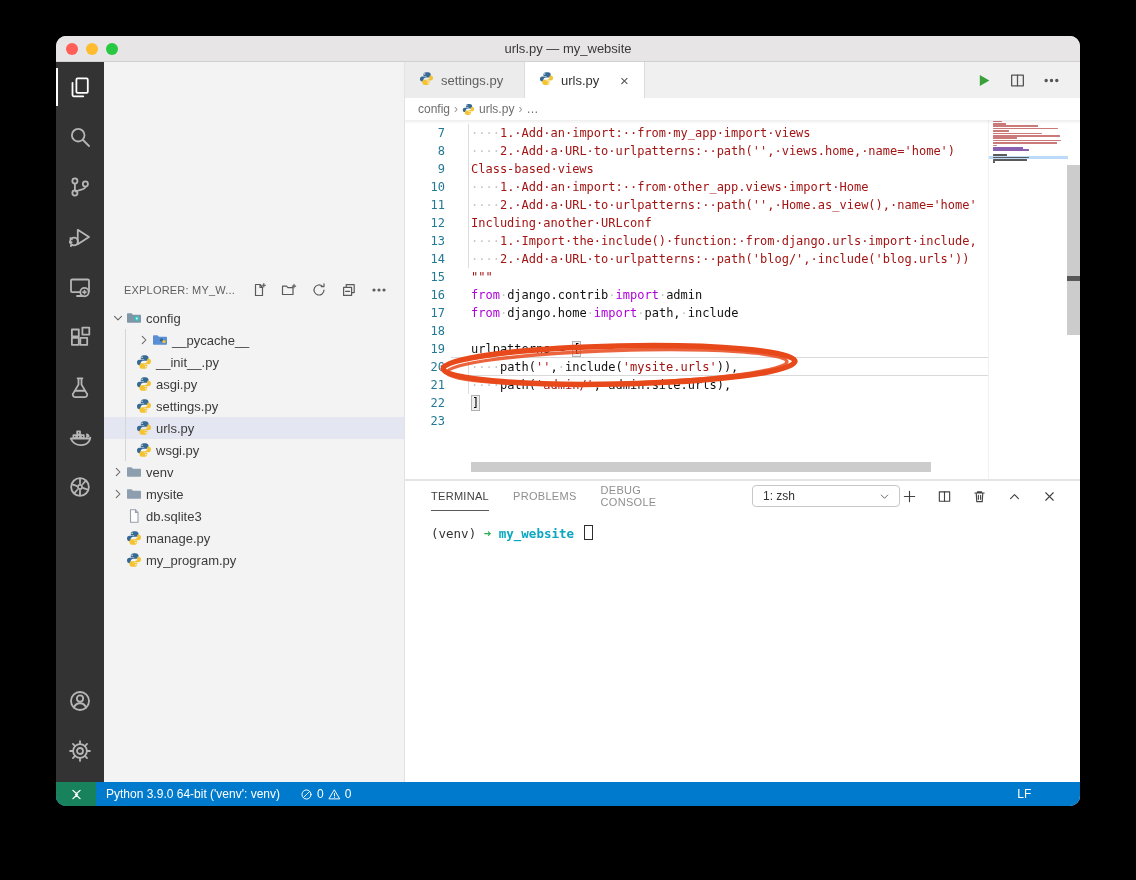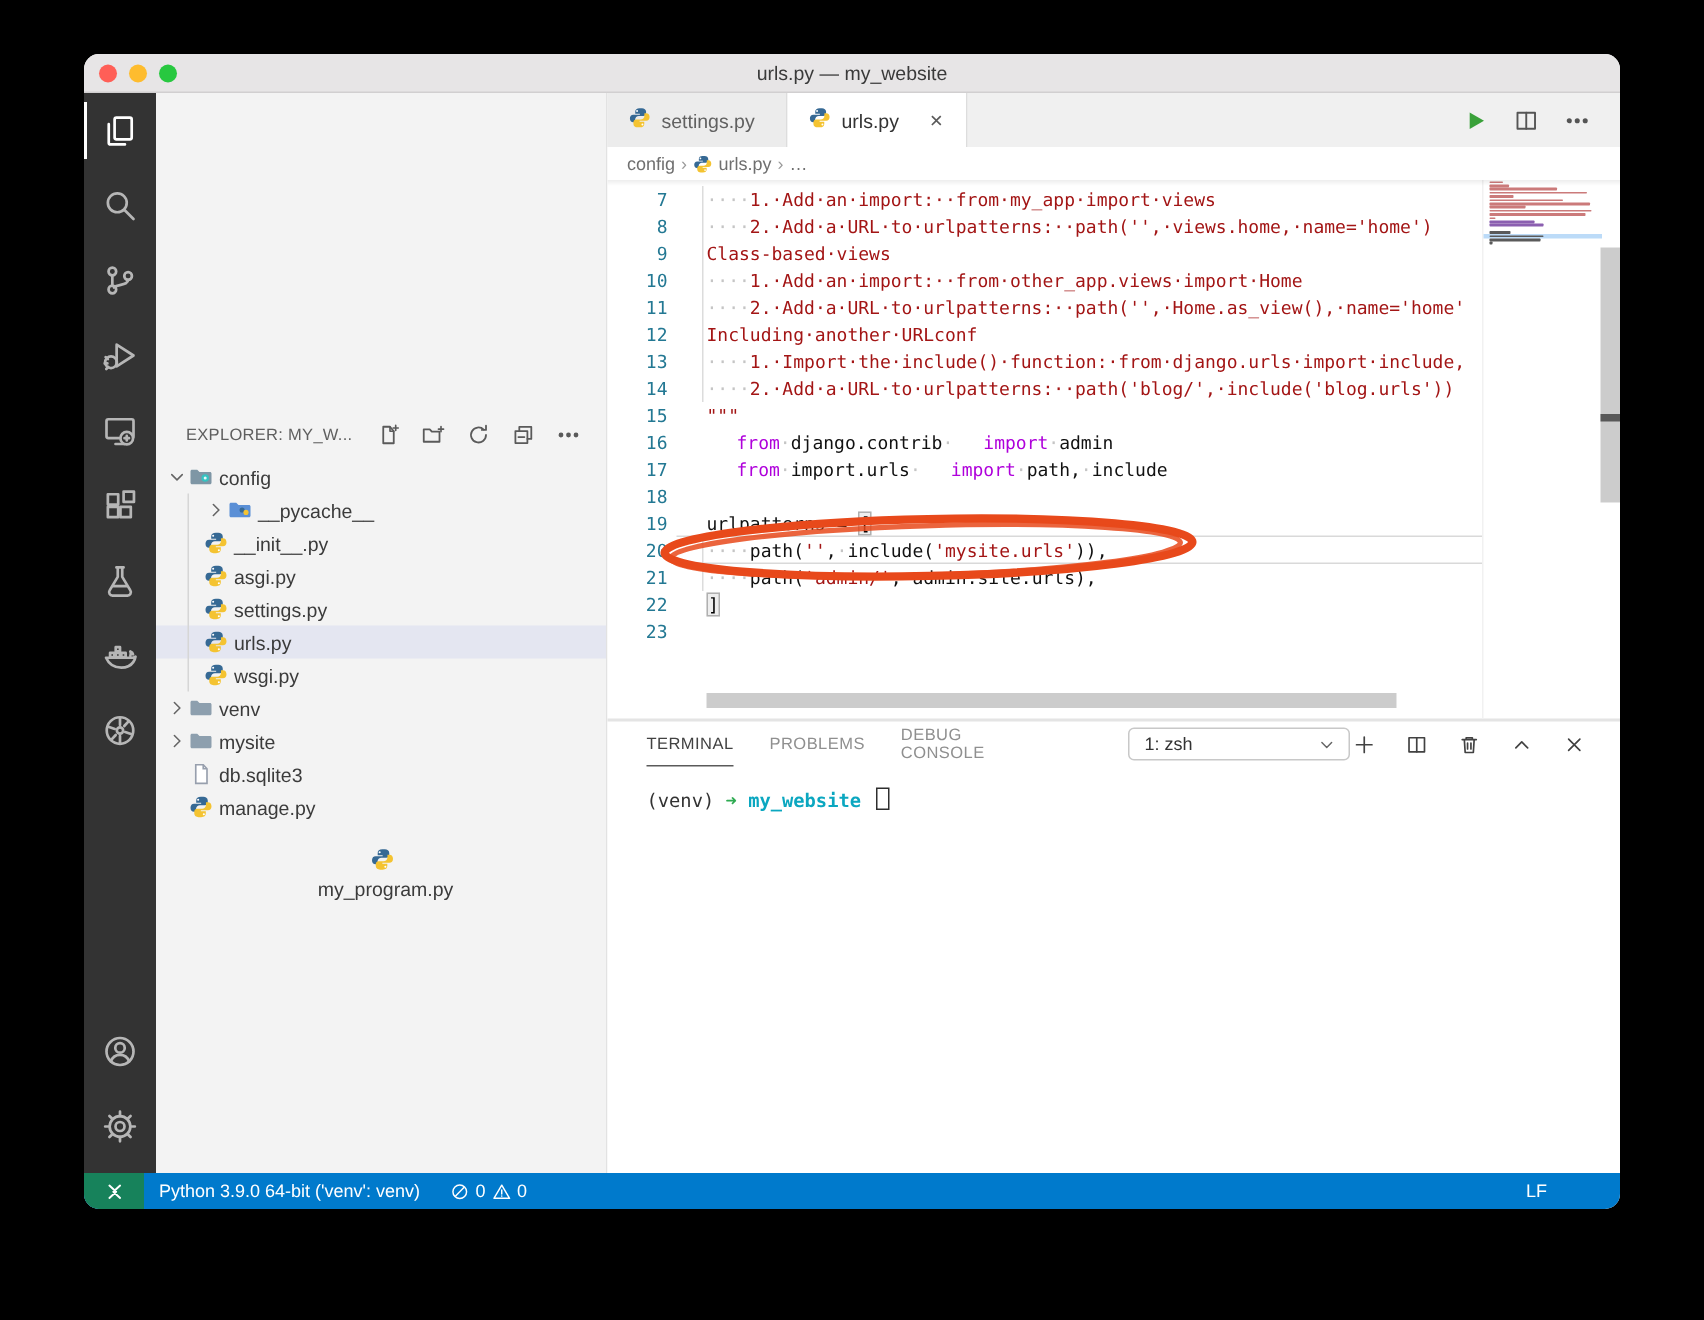--- a/index.html
+++ b/index.html
@@ -65,21 +65,21 @@
 
   
   .editor { position:relative; flex:0 0 360px; height:360px; overflow:hidden; background:#fff;
     border-bottom:1px solid #e4e4e4; }
   .editor::before { content:""; position:absolute; left:0; right:0; top:0; height:4px;
     background:linear-gradient(rgba(0,0,0,.07), rgba(0,0,0,0)); z-index:5; }
   .lines { position:absolute; left:0; top:-14px; width:583px; }
   .cl { height:18px; display:flex; font-family:"DejaVu Sans Mono", monospace; font-size:12px; line-height:18px; white-space:pre; }
   .ln { width:40px; text-align:right; color:#237893; flex:0 0 40px; font-size:12px; }
   .ctext { padding-left:26px; }
-  .tk-d { color:#a31515; } .tk-s { color:#a31515; } .tk-k { color:#af00db;margin-left:20px; }
+  .tk-d { color:#a31515; } .tk-s { color:#a31515; } .tk-k { color:#af00db; }
   .tk-p { color:#111111; } .tk-w { color:#c5c5c5; }
   .tk-b { border:1px solid #b0b0b0; background:#eeeeee; }
   .indent-guide { position:absolute; left:63px; width:1px; background:#dcdcdc; }
   .current-line { position:absolute; left:46px; width:537px; height:19px;
     border-top:1px solid #d9d9d9; border-bottom:1px solid #d9d9d9; }
   .minimap { position:absolute; left:583px; top:0; width:79px; height:360px; border-left:1px solid #f1f1f1; cursor:pointer; }
   .mm-bar { position:absolute; height:1.7px; border-radius:.5px; }
   .mm-r { background:#cb7a7a; } .mm-k { background:#8b5fb0; } .mm-p { background:#5a5a5a; }
   .mm-band { position:absolute; left:0; width:79px; height:3px; background:#bcdbf8; }
   .vscroll { position:absolute; left:662px; top:0; width:14px; height:360px; }
@@ -419,21 +419,21 @@
               <span class="tr-icon">
                 <svg viewBox="0 0 16 16">
                   <path fill="#366994" d="M7.9 1.2c-2 0-3.1.9-3.1 2.4v1.6h3.3v.6H3.4C1.9 5.8 1 6.9 1 8.5s.9 2.7 2.4 2.7h1.3V9.3c0-1.4 1.2-2.5 2.6-2.5h3.2c1.2 0 2-.8 2-2V3.6c0-1.5-1.4-2.4-2.9-2.4H7.9z"></path>
                   <circle fill="#fff" cx="6.1" cy="3.2" r=".7"></circle>
                   <path fill="#f4c331" d="M8.1 14.8c2 0 3.1-.9 3.1-2.4v-1.6H7.9v-.6h4.7c1.5 0 2.4-1.1 2.4-2.7s-.9-2.7-2.4-2.7h-1.3v1.9c0 1.4-1.2 2.5-2.6 2.5H5.5c-1.2 0-2 .8-2 2v1.2c0 1.5 1.4 2.4 2.9 2.4h1.7z"></path>
                   <circle fill="#fff" cx="9.9" cy="12.8" r=".7"></circle>
                 </svg>
               </span>
               <span class="tr-label">manage.py</span>
             </div>
-            <div class="trow" style="padding-left: 6px; flex-direction: column;">
+            <div class="trow" style="padding-left: 6px;">
               <span class="tr-chevron"></span>
               <span class="tr-icon">
                 <svg viewBox="0 0 16 16">
                   <path fill="#366994" d="M7.9 1.2c-2 0-3.1.9-3.1 2.4v1.6h3.3v.6H3.4C1.9 5.8 1 6.9 1 8.5s.9 2.7 2.4 2.7h1.3V9.3c0-1.4 1.2-2.5 2.6-2.5h3.2c1.2 0 2-.8 2-2V3.6c0-1.5-1.4-2.4-2.9-2.4H7.9z"></path>
                   <circle fill="#fff" cx="6.1" cy="3.2" r=".7"></circle>
                   <path fill="#f4c331" d="M8.1 14.8c2 0 3.1-.9 3.1-2.4v-1.6H7.9v-.6h4.7c1.5 0 2.4-1.1 2.4-2.7s-.9-2.7-2.4-2.7h-1.3v1.9c0 1.4-1.2 2.5-2.6 2.5H5.5c-1.2 0-2 .8-2 2v1.2c0 1.5 1.4 2.4 2.9 2.4h1.7z"></path>
                   <circle fill="#fff" cx="9.9" cy="12.8" r=".7"></circle>
                 </svg>
               </span>
               <span class="tr-label">my_program.py</span>
@@ -522,21 +522,21 @@
               <div class="cl"><span class="ln">7</span><span class="ctext"><span class="tk-w">····</span><span class="tk-d">1.·Add·an·import:··from·my_app·import·views</span></span></div>
               <div class="cl"><span class="ln">8</span><span class="ctext"><span class="tk-w">····</span><span class="tk-d">2.·Add·a·URL·to·urlpatterns:··path('',·views.home,·name='home')</span></span></div>
               <div class="cl"><span class="ln">9</span><span class="ctext"><span class="tk-d">Class-based·views</span></span></div>
               <div class="cl"><span class="ln">10</span><span class="ctext"><span class="tk-w">····</span><span class="tk-d">1.·Add·an·import:··from·other_app.views·import·Home</span></span></div>
               <div class="cl"><span class="ln">11</span><span class="ctext"><span class="tk-w">····</span><span class="tk-d">2.·Add·a·URL·to·urlpatterns:··path('',·Home.as_view(),·name='home'</span></span></div>
               <div class="cl"><span class="ln">12</span><span class="ctext"><span class="tk-d">Including·another·URLconf</span></span></div>
               <div class="cl"><span class="ln">13</span><span class="ctext"><span class="tk-w">····</span><span class="tk-d">1.·Import·the·include()·function:·from·django.urls·import·include,</span></span></div>
               <div class="cl"><span class="ln">14</span><span class="ctext"><span class="tk-w">····</span><span class="tk-d">2.·Add·a·URL·to·urlpatterns:··path('blog/',·include('blog.urls'))</span></span></div>
               <div class="cl"><span class="ln">15</span><span class="ctext"><span class="tk-d">"""</span></span></div>
               <div class="cl"><span class="ln">16</span><span class="ctext"><span class="tk-k">from</span><span class="tk-w">·</span><span class="tk-p">django.contrib</span><span class="tk-w">·</span><span class="tk-k">import</span><span class="tk-w">·</span><span class="tk-p">admin</span></span></div>
-              <div class="cl"><span class="ln">17</span><span class="ctext"><span class="tk-k">from</span><span class="tk-w">·</span><span class="tk-p">import.urls</span><span class="tk-w">·</span><span class="tk-k">import</span><span class="tk-w">·</span><span class="tk-p">path,</span><span class="tk-w">·</span><span class="tk-p">include</span></span></div>
+              <div class="cl"><span class="ln">17</span><span class="ctext"><span class="tk-k">from</span><span class="tk-w">·</span><span class="tk-p">django.home</span><span class="tk-w">·</span><span class="tk-k">import</span><span class="tk-w">·</span><span class="tk-p">path,</span><span class="tk-w">·</span><span class="tk-p">include</span></span></div>
               <div class="cl"><span class="ln">18</span><span class="ctext"></span></div>
               <div class="cl"><span class="ln">19</span><span class="ctext"><span class="tk-p">urlpatterns</span><span class="tk-w">·</span><span class="tk-p">=</span><span class="tk-w">·</span><span class="tk-b">[</span></span></div>
               <div class="cl"><span class="ln">20</span><span class="ctext"><span class="tk-w">····</span><span class="tk-p">path(</span><span class="tk-s">''</span><span class="tk-p">,</span><span class="tk-w">·</span><span class="tk-p">include(</span><span class="tk-s">'mysite.urls'</span><span class="tk-p">)),</span></span></div>
               <div class="cl"><span class="ln">21</span><span class="ctext"><span class="tk-w">····</span><span class="tk-p">path(</span><span class="tk-s">'admin/'</span><span class="tk-p">,</span><span class="tk-w">·</span><span class="tk-p">admin.site.urls),</span></span></div>
               <div class="cl"><span class="ln">22</span><span class="ctext"><span class="tk-b">]</span></span></div>
               <div class="cl"><span class="ln">23</span><span class="ctext"></span></div>
             </div>
           <div class="minimap">
               <div class="mm-bar mm-r" style="top: 0.6px; left: 4px; width: 9px;"></div>
               <div class="mm-bar mm-r" style="top: 3px; left: 4px; width: 13px;"></div>

